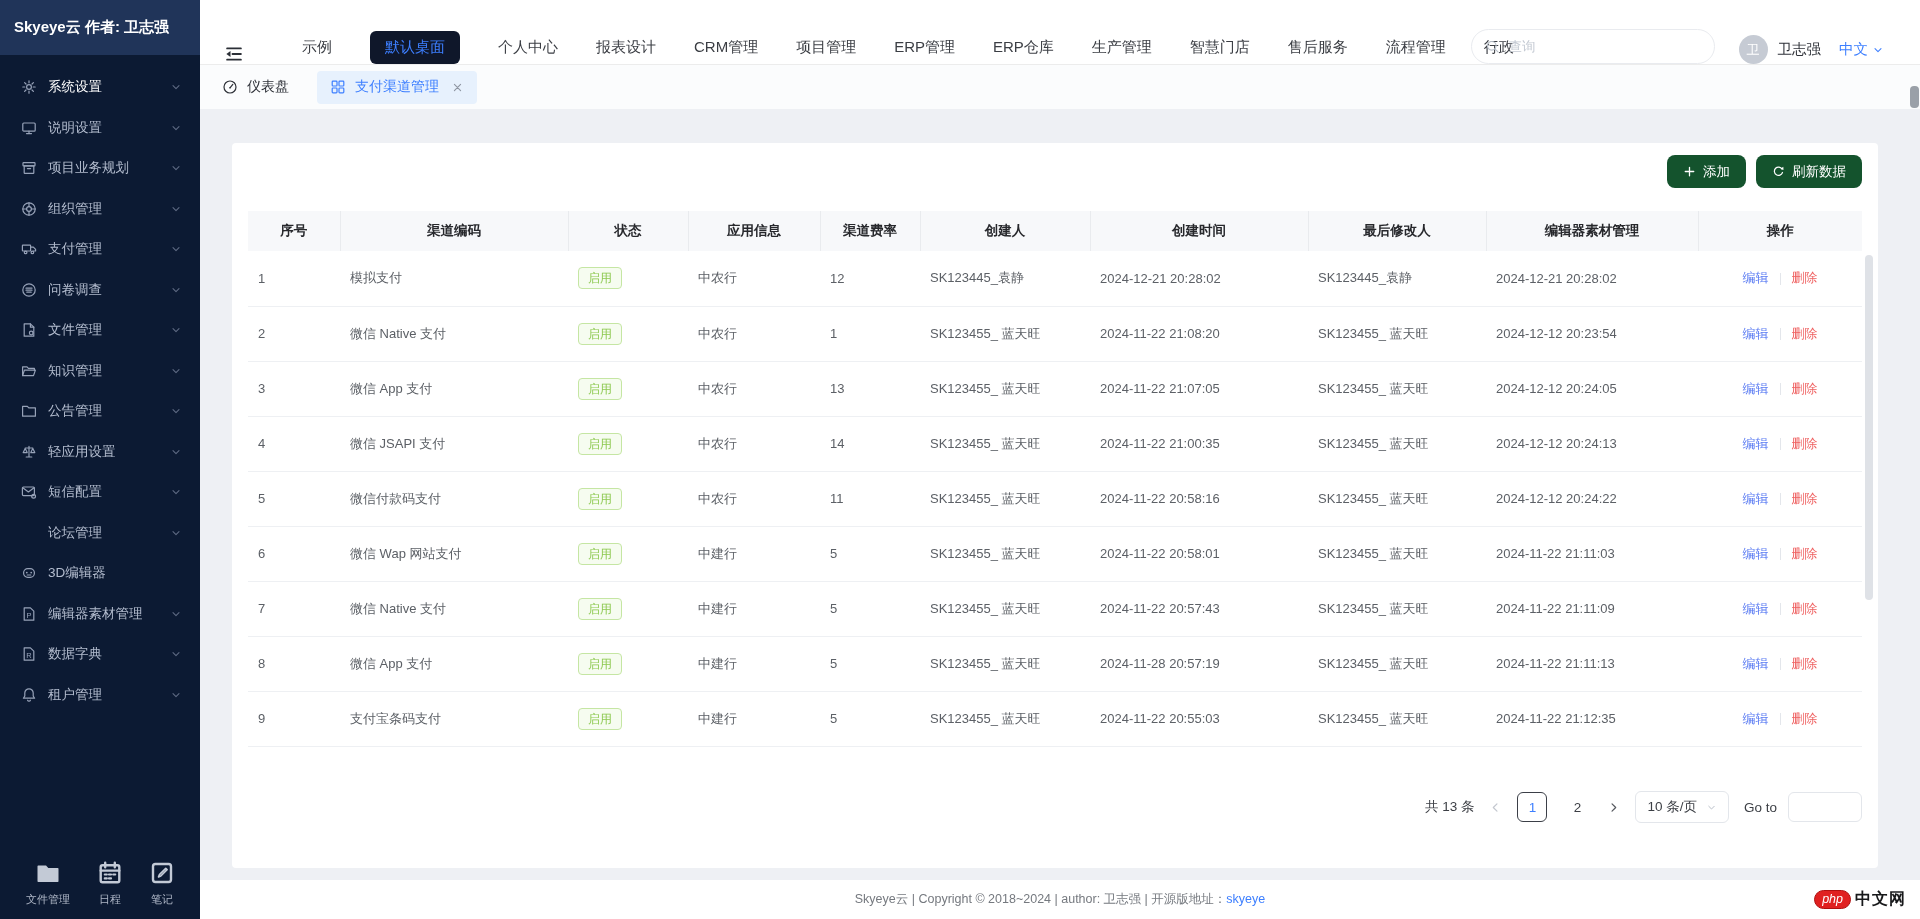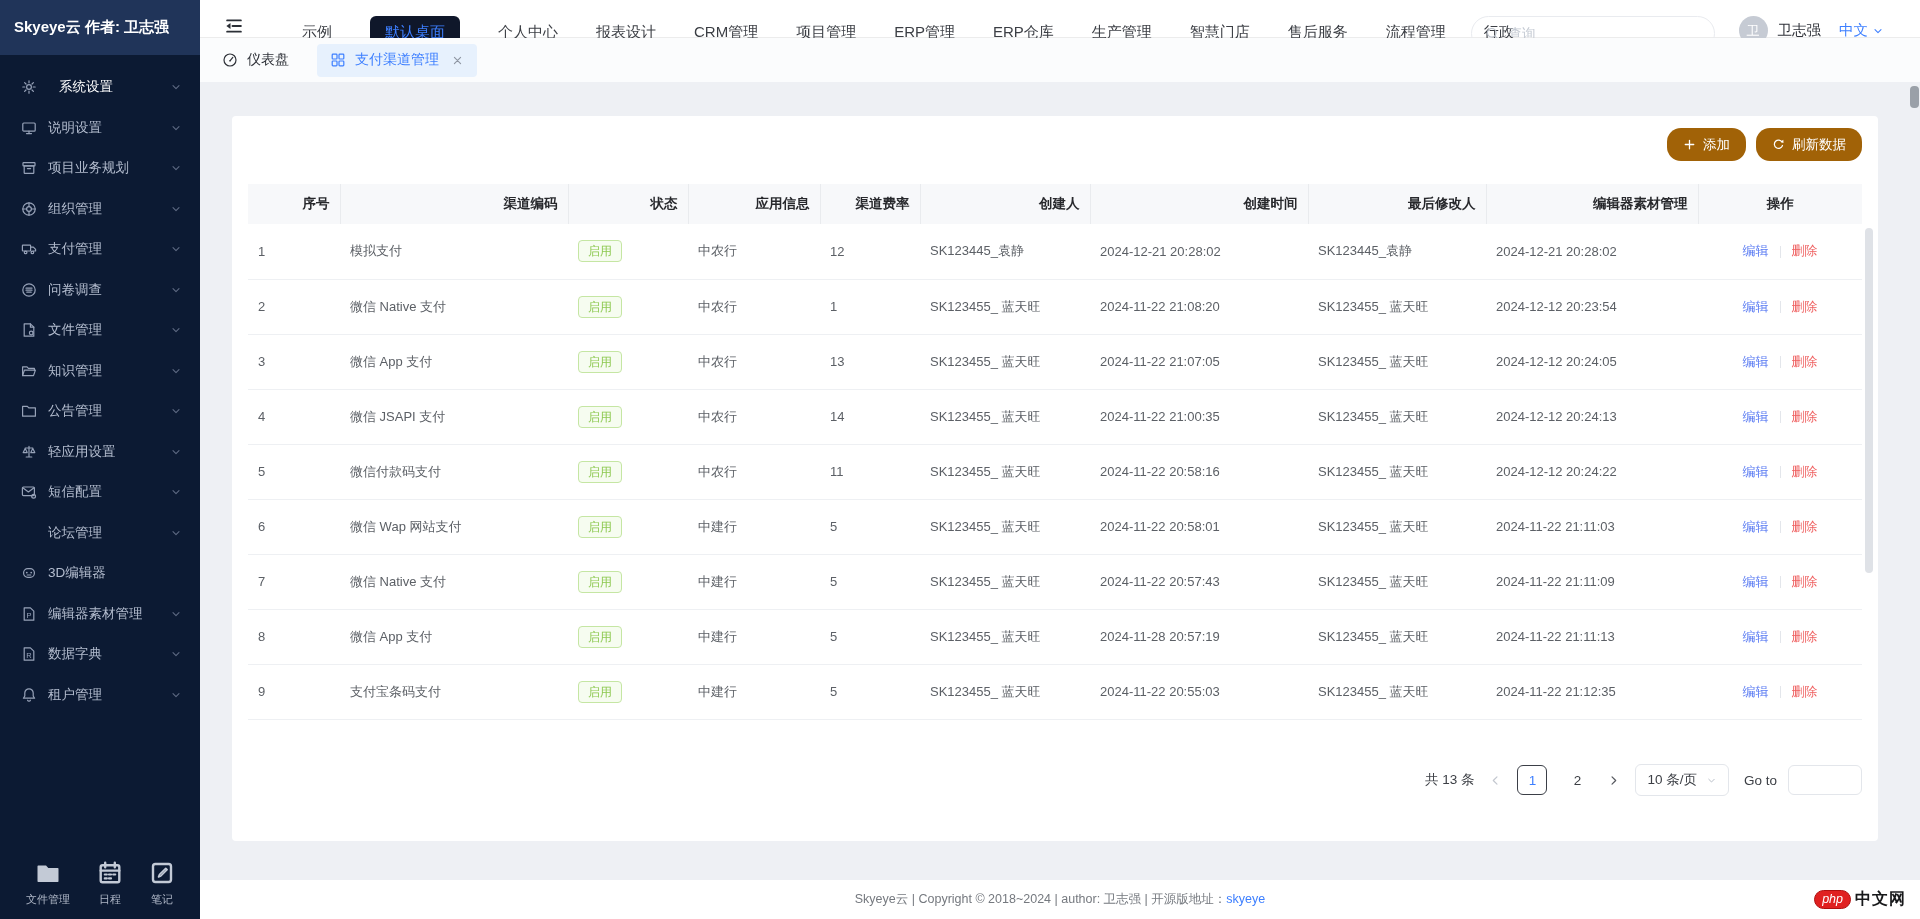--- a/index.html
+++ b/index.html
@@ -5,35 +5,35 @@
   * { box-sizing: border-box; margin: 0; padding: 0; }
   html, body { width: 1920px; height: 919px; overflow: hidden; }
   body { font-family: "Liberation Sans", "DejaVu Sans", sans-serif; background: #fff; }
   .app { display: flex; width: 1920px; height: 919px; position: relative; }
 
   
   .sidebar { width: 200px; min-width: 200px; background: #0c1a33; display: flex; flex-direction: column; }
   .logo { height: 55px; background: #203459; color: #fff; font-size: 15px; font-weight: 600; display: flex; align-items: center; padding: 0 14px; white-space: nowrap; }
   .menu { flex: 1; padding-top: 12px; overflow: hidden; }
   .menu-item { height: 40.5px; display: flex; align-items: center; padding: 0 18px 0 20px; font-size: 13.5px; color: #b4bdcf; cursor: pointer; white-space: nowrap; }
-  .menu-item.active { color: #ffffff; gap: 11px; }
+  .menu-item.active { color: #ffffff; }
   .mi-icon { width: 17px; height: 17px; color: #97a2b8; display: flex; align-items: center; justify-content: center; flex: none; }
   .mi-icon svg { width: 16px; height: 16px; }
   .mi-label { flex: 1; margin-left: 11px; overflow: hidden; }
   .mi-chevron { color: #5f6b84; display: flex; }
   .mi-chevron svg { width: 12px; height: 12px; }
   .dock { display: flex; justify-content: space-between; padding: 0 26px 12px 26px; }
   .dock-item { display: flex; flex-direction: column; align-items: center; gap: 7px; color: #aeb6c6; font-size: 11px; cursor: pointer; }
   .dock-icon { display: flex; color: #c3cad6; }
   .dock-icon svg { width: 24px; height: 24px; }
 
   
   .main { flex: 1; display: flex; flex-direction: column; min-width: 0; }
 
-  .topbar { height: 38px; background: #fff; border-bottom: 1px solid #ececec; display: flex; align-items: flex-start; padding: 16px 36px 0 24px; }
+  .topbar { height: 65px; background: #fff; border-bottom: 1px solid #ececec; display: flex; align-items: flex-end; padding: 16px 36px 0 24px; }
   .collapse { color: #2b2f36; display: flex; margin-right: 58px; cursor: pointer; }
   .collapse svg { width: 20px; height: 20px; }
   .nav-tabs { display: flex; align-items: center; gap: 38px; flex: 1; min-width: 0; }
   .nav-tab { font-size: 15px; color: #3b3e44; white-space: nowrap; padding: 7px 0; cursor: pointer; }
   .nav-tab.active { background: #0f172a; color: #3d7fff; padding: 7px 15px; border-radius: 6px; }
   .search-box { width: 244px; height: 35px; border: 1px solid #e9ebef; border-radius: 18px; display: flex; align-items: center; padding: 0 13px; margin-right: 24px; color: #b9c0ca; flex: none; }
   .search-box svg { width: 15px; height: 15px; }
   .search-box input { border: none; outline: none; background: transparent; flex: 1; margin-left: 9px; font-size: 13.5px; color: #333; font-family: inherit; }
   .search-box input::placeholder { color: #c4cad3; }
   .user { display: flex; align-items: center; gap: 10px; flex: none; }
@@ -45,25 +45,25 @@
   .pagetabs { height: 44px; background: #fbfcfd; display: flex; align-items: center; padding: 0 22px; gap: 28px; }
   .ptab { display: flex; align-items: center; gap: 9px; font-size: 14px; color: #2e3138; cursor: pointer; }
   .ptab svg { width: 16px; height: 16px; }
   .ptab.active { background: #e7f1fd; border-radius: 4px; height: 33px; padding: 0 13px; color: #3d7fff; }
   .ptab .close { display: flex; color: #8f96a3; margin-left: 3px; cursor: pointer; }
   .ptab .close svg { width: 13px; height: 13px; }
 
   .content { flex: 1; background: #eef0f4; padding: 34px 42px 0 32px; position: relative; }
   .card { background: #fff; border-radius: 4px; height: 725px; padding: 12px 16px; position: relative; }
   .card-actions { display: flex; justify-content: flex-end; gap: 10px; margin-bottom: 23px; }
-  .btn { height: 33px; background: #a16207; color: #fff; border: none; border-radius: 14px; font-size: 13.5px; font-family: inherit; display: flex; align-items: center; gap: 7px; padding: 0 16px; cursor: pointer; }
+  .btn { height: 33px; background: #14532d; color: #fff; border: none; border-radius: 8px; font-size: 13.5px; font-family: inherit; display: flex; align-items: center; gap: 7px; padding: 0 16px; cursor: pointer; }
   .btn svg { width: 13px; height: 13px; }
 
   table { width: 100%; border-collapse: collapse; table-layout: fixed; }
-  thead th { background: #f7f8fa; height: 40px; font-size: 13.5px; color: #27282c; font-weight: 700; text-align: right; padding: 0 10px; border-right: 1px solid #e9ebee; }
+  thead th { background: #f7f8fa; height: 40px; font-size: 13.5px; color: #27282c; font-weight: 700; text-align: center; padding: 0 10px; border-right: 1px solid #e9ebee; }
   thead th:last-child { border-right: none; text-align: center; }
   tbody td { height: 55px; font-size: 13px; color: #5c6066; border-bottom: 1px solid #eef0f3; padding: 0 10px; white-space: nowrap; overflow: hidden; }
   td.op { text-align: center; }
   .badge { display: inline-block; border: 1px solid #c5e6a3; color: #8cc84f; background: #f6fcf0; border-radius: 4px; font-size: 12px; line-height: 16px; padding: 2px 9px; }
   .link-edit { color: #5b7cf3; cursor: pointer; }
   .link-del { color: #ef6060; cursor: pointer; }
   .op-divider { display: inline-block; width: 1px; height: 12px; background: #e3e6eb; margin: 0 11px; vertical-align: middle; }
 
   .table-scrollbar { position: absolute; right: 5px; top: 112px; width: 8px; height: 345px; background: #dfe2e7; border-radius: 4px; }
 

